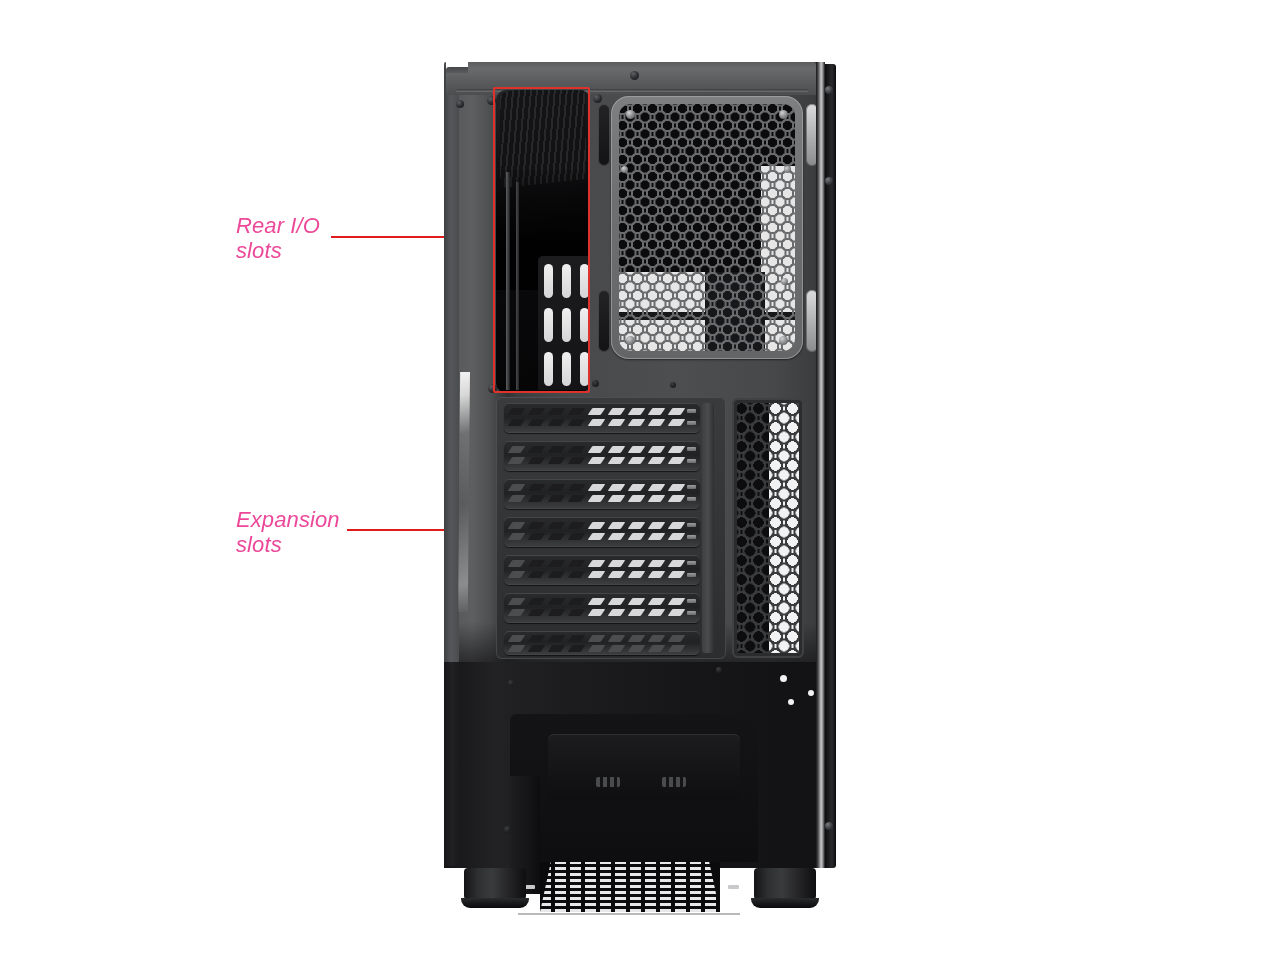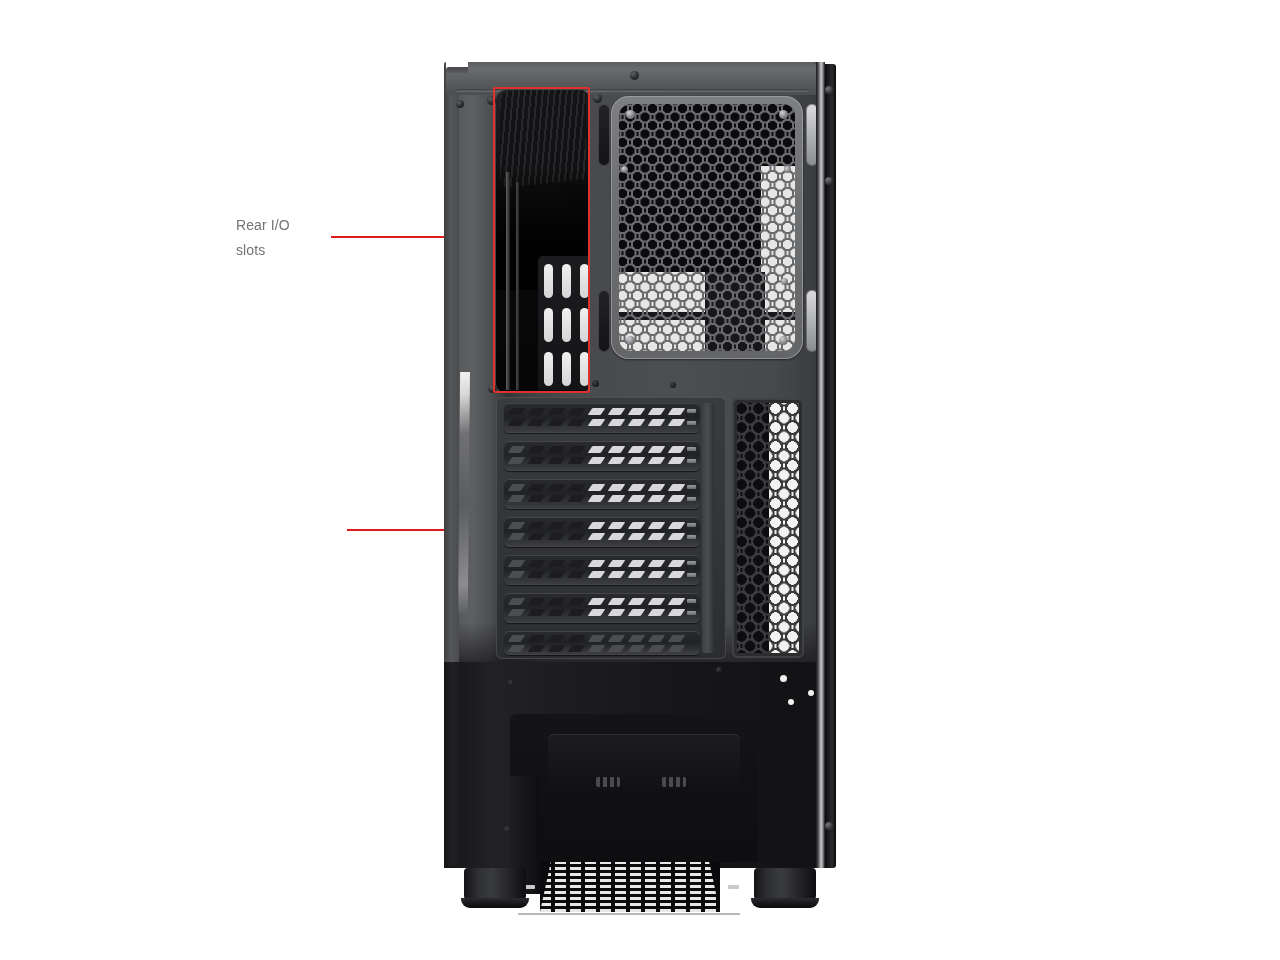--- a/index.html
+++ b/index.html
@@ -19,26 +19,27 @@
     position: absolute;
     left: 0; top: 0;
     width: 1280px;
     height: 960px;
     background: #ffffff;
   }
 
   
   .callout-label {
     position: absolute;
-    color: #737373;
+    color: #ec4899;
     font-family: "Liberation Sans", sans-serif;
-    font-size: 14px;
+    font-size: 22px;
     line-height: 25px;
     letter-spacing: 0.1px;
     white-space: pre-line;
+    font-style: italic;
   }
   #label-rear-io { left: 236px; top: 213px; }
   #label-expansion { left: 236px; top: 507px; }
 
   .leader-line {
     position: absolute;
     background: #e01b1b;
     height: 2px;
   }
   #leader-rear-io { left: 331px; top: 236px; width: 164px; }
@@ -505,20 +506,21 @@
   }
 </style>
 </head>
 <body>
 
 <div id="stage">
 
   <div class="callout-label" id="label-rear-io"><span>Rear I/O</span><br><span>slots</span></div>
   <div class="leader-line" id="leader-rear-io"></div>
 
+  <div class="callout-label" id="label-expansion"><span>Expansion</span><br><span>slots</span></div>
   <div class="leader-line" id="leader-expansion"></div>
   <div id="leader-expansion-arrow"></div>
 
   <div id="exp-pointer-line"></div>
   <div class="exp-dot" style="left:609px; top:410px;"></div>
   <div class="exp-dot" style="left:609px; top:448px;"></div>
   <div class="exp-dot" style="left:609px; top:486px;"></div>
   <div class="exp-dot" style="left:609px; top:524px;"></div>
   <div class="exp-dot" style="left:609px; top:562px;"></div>
   <div class="exp-dot" style="left:609px; top:600px;"></div>

